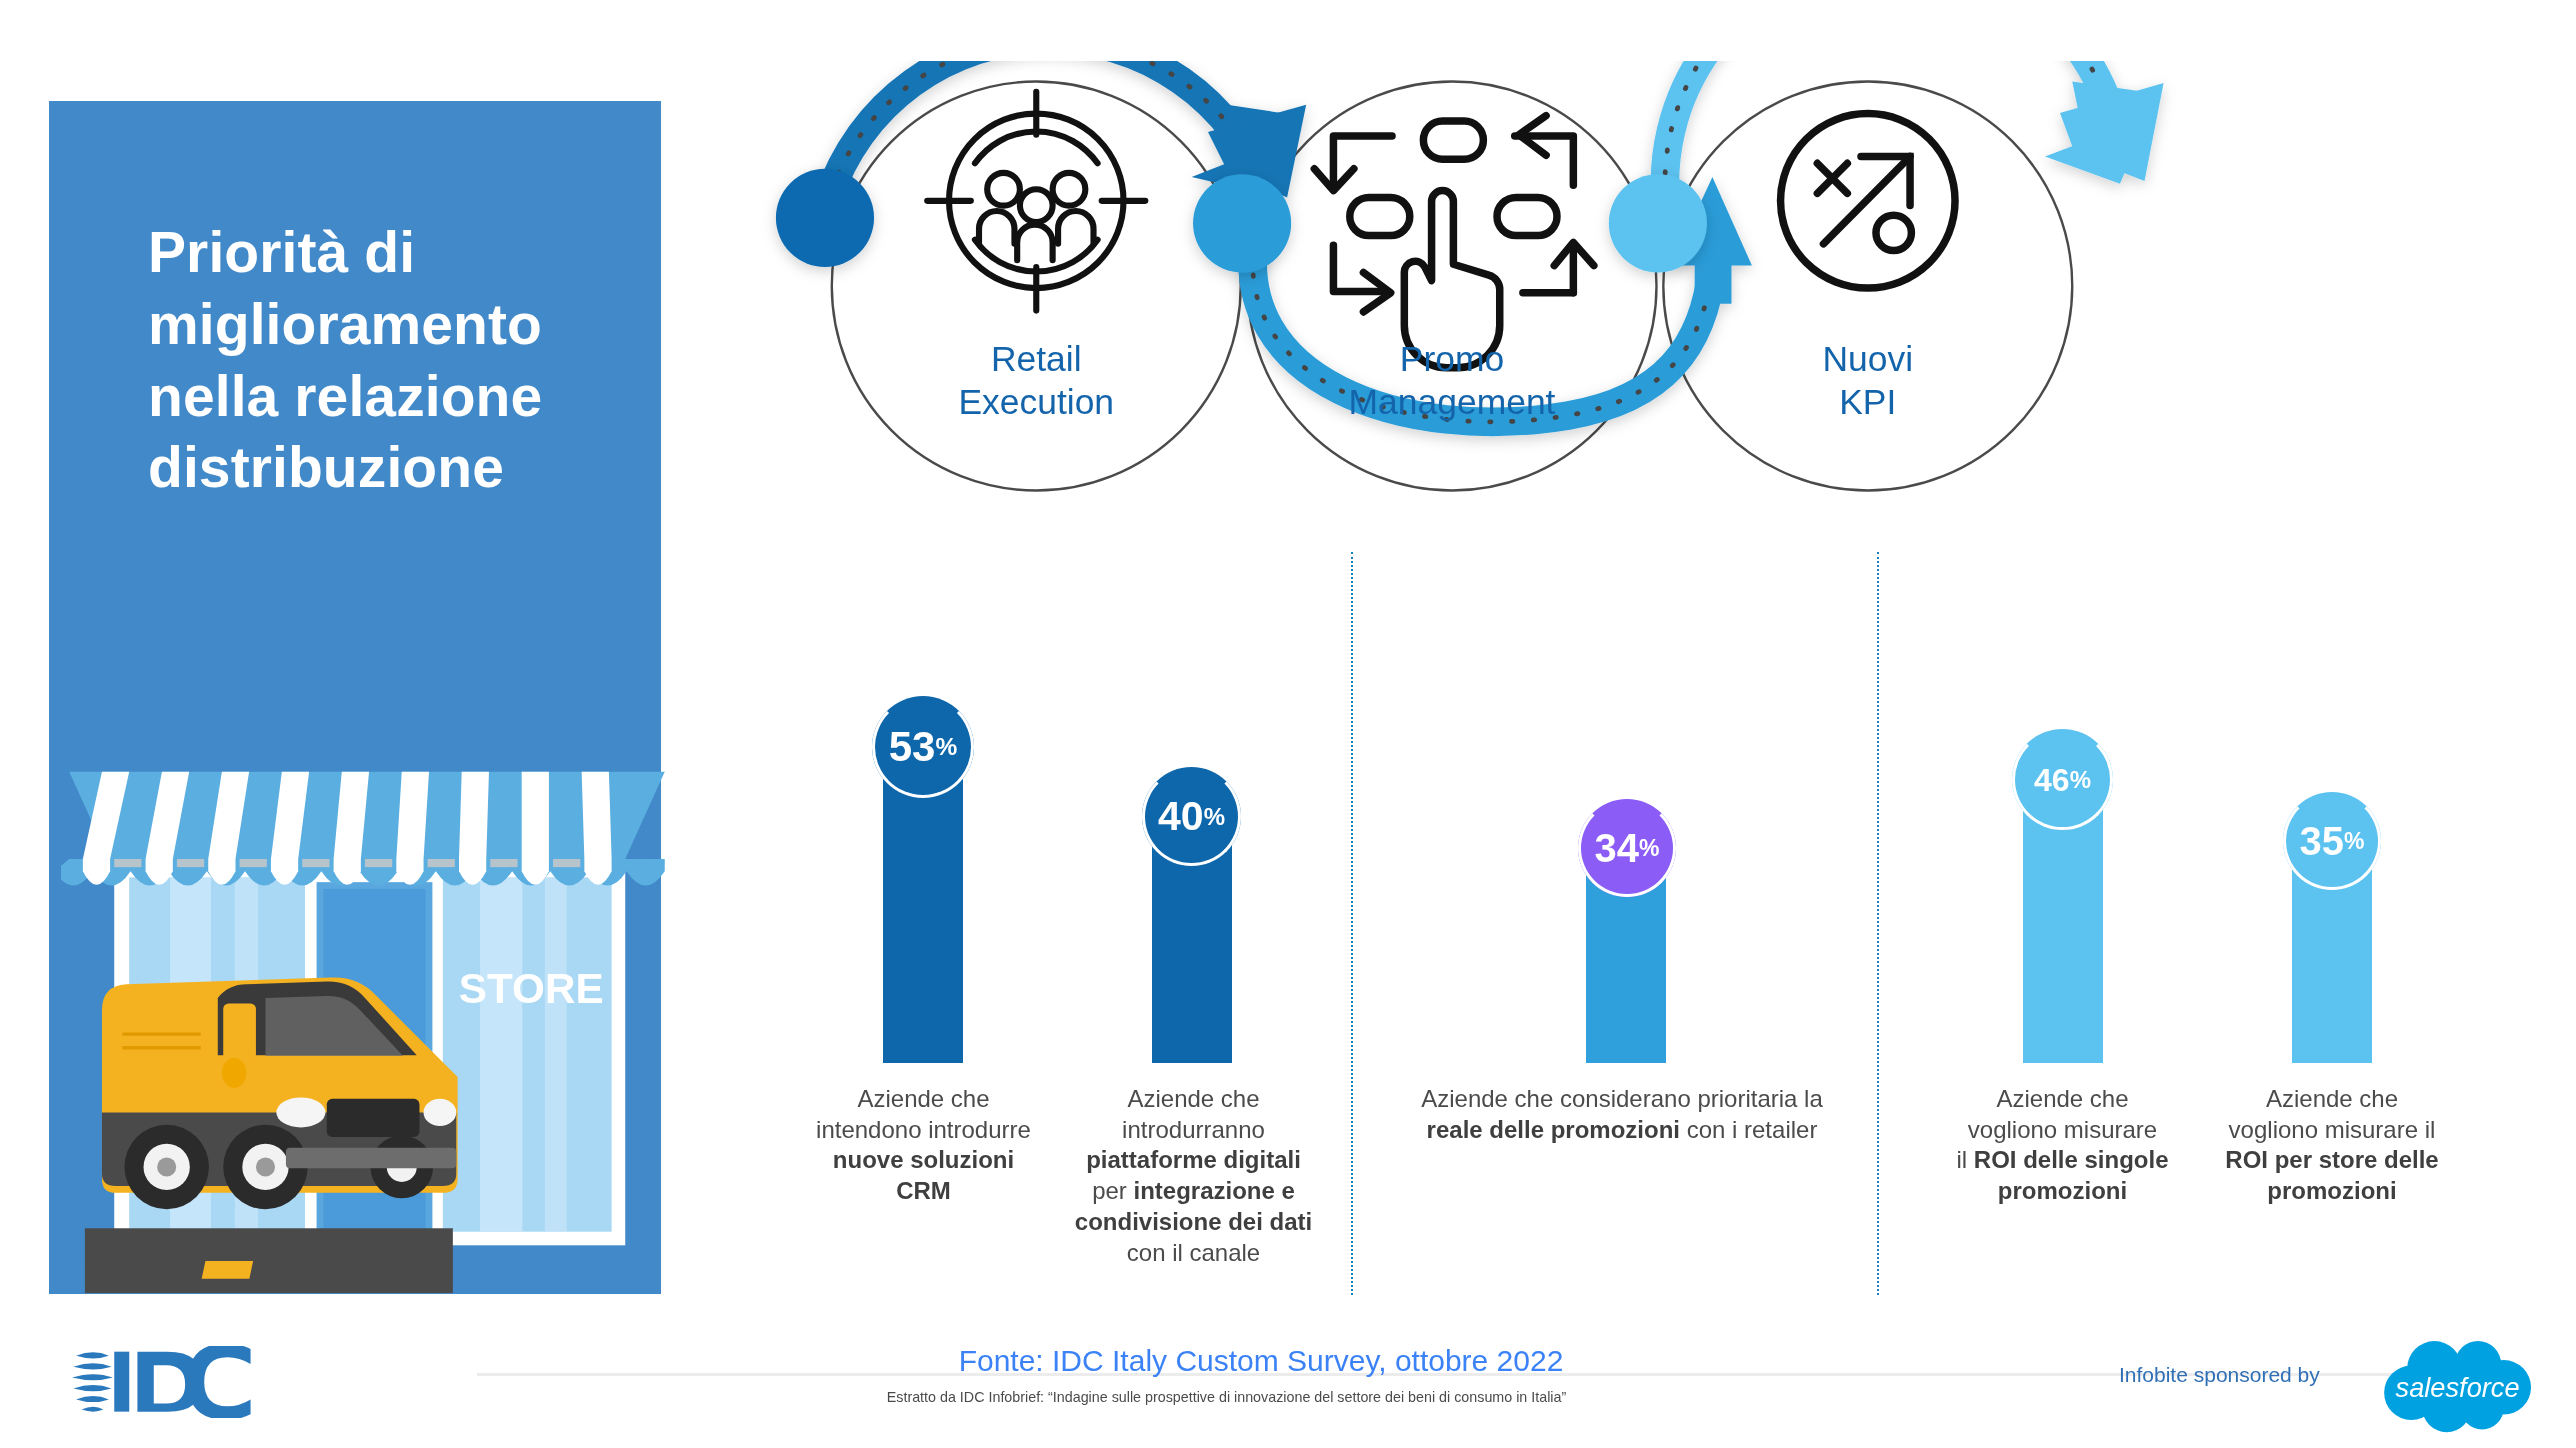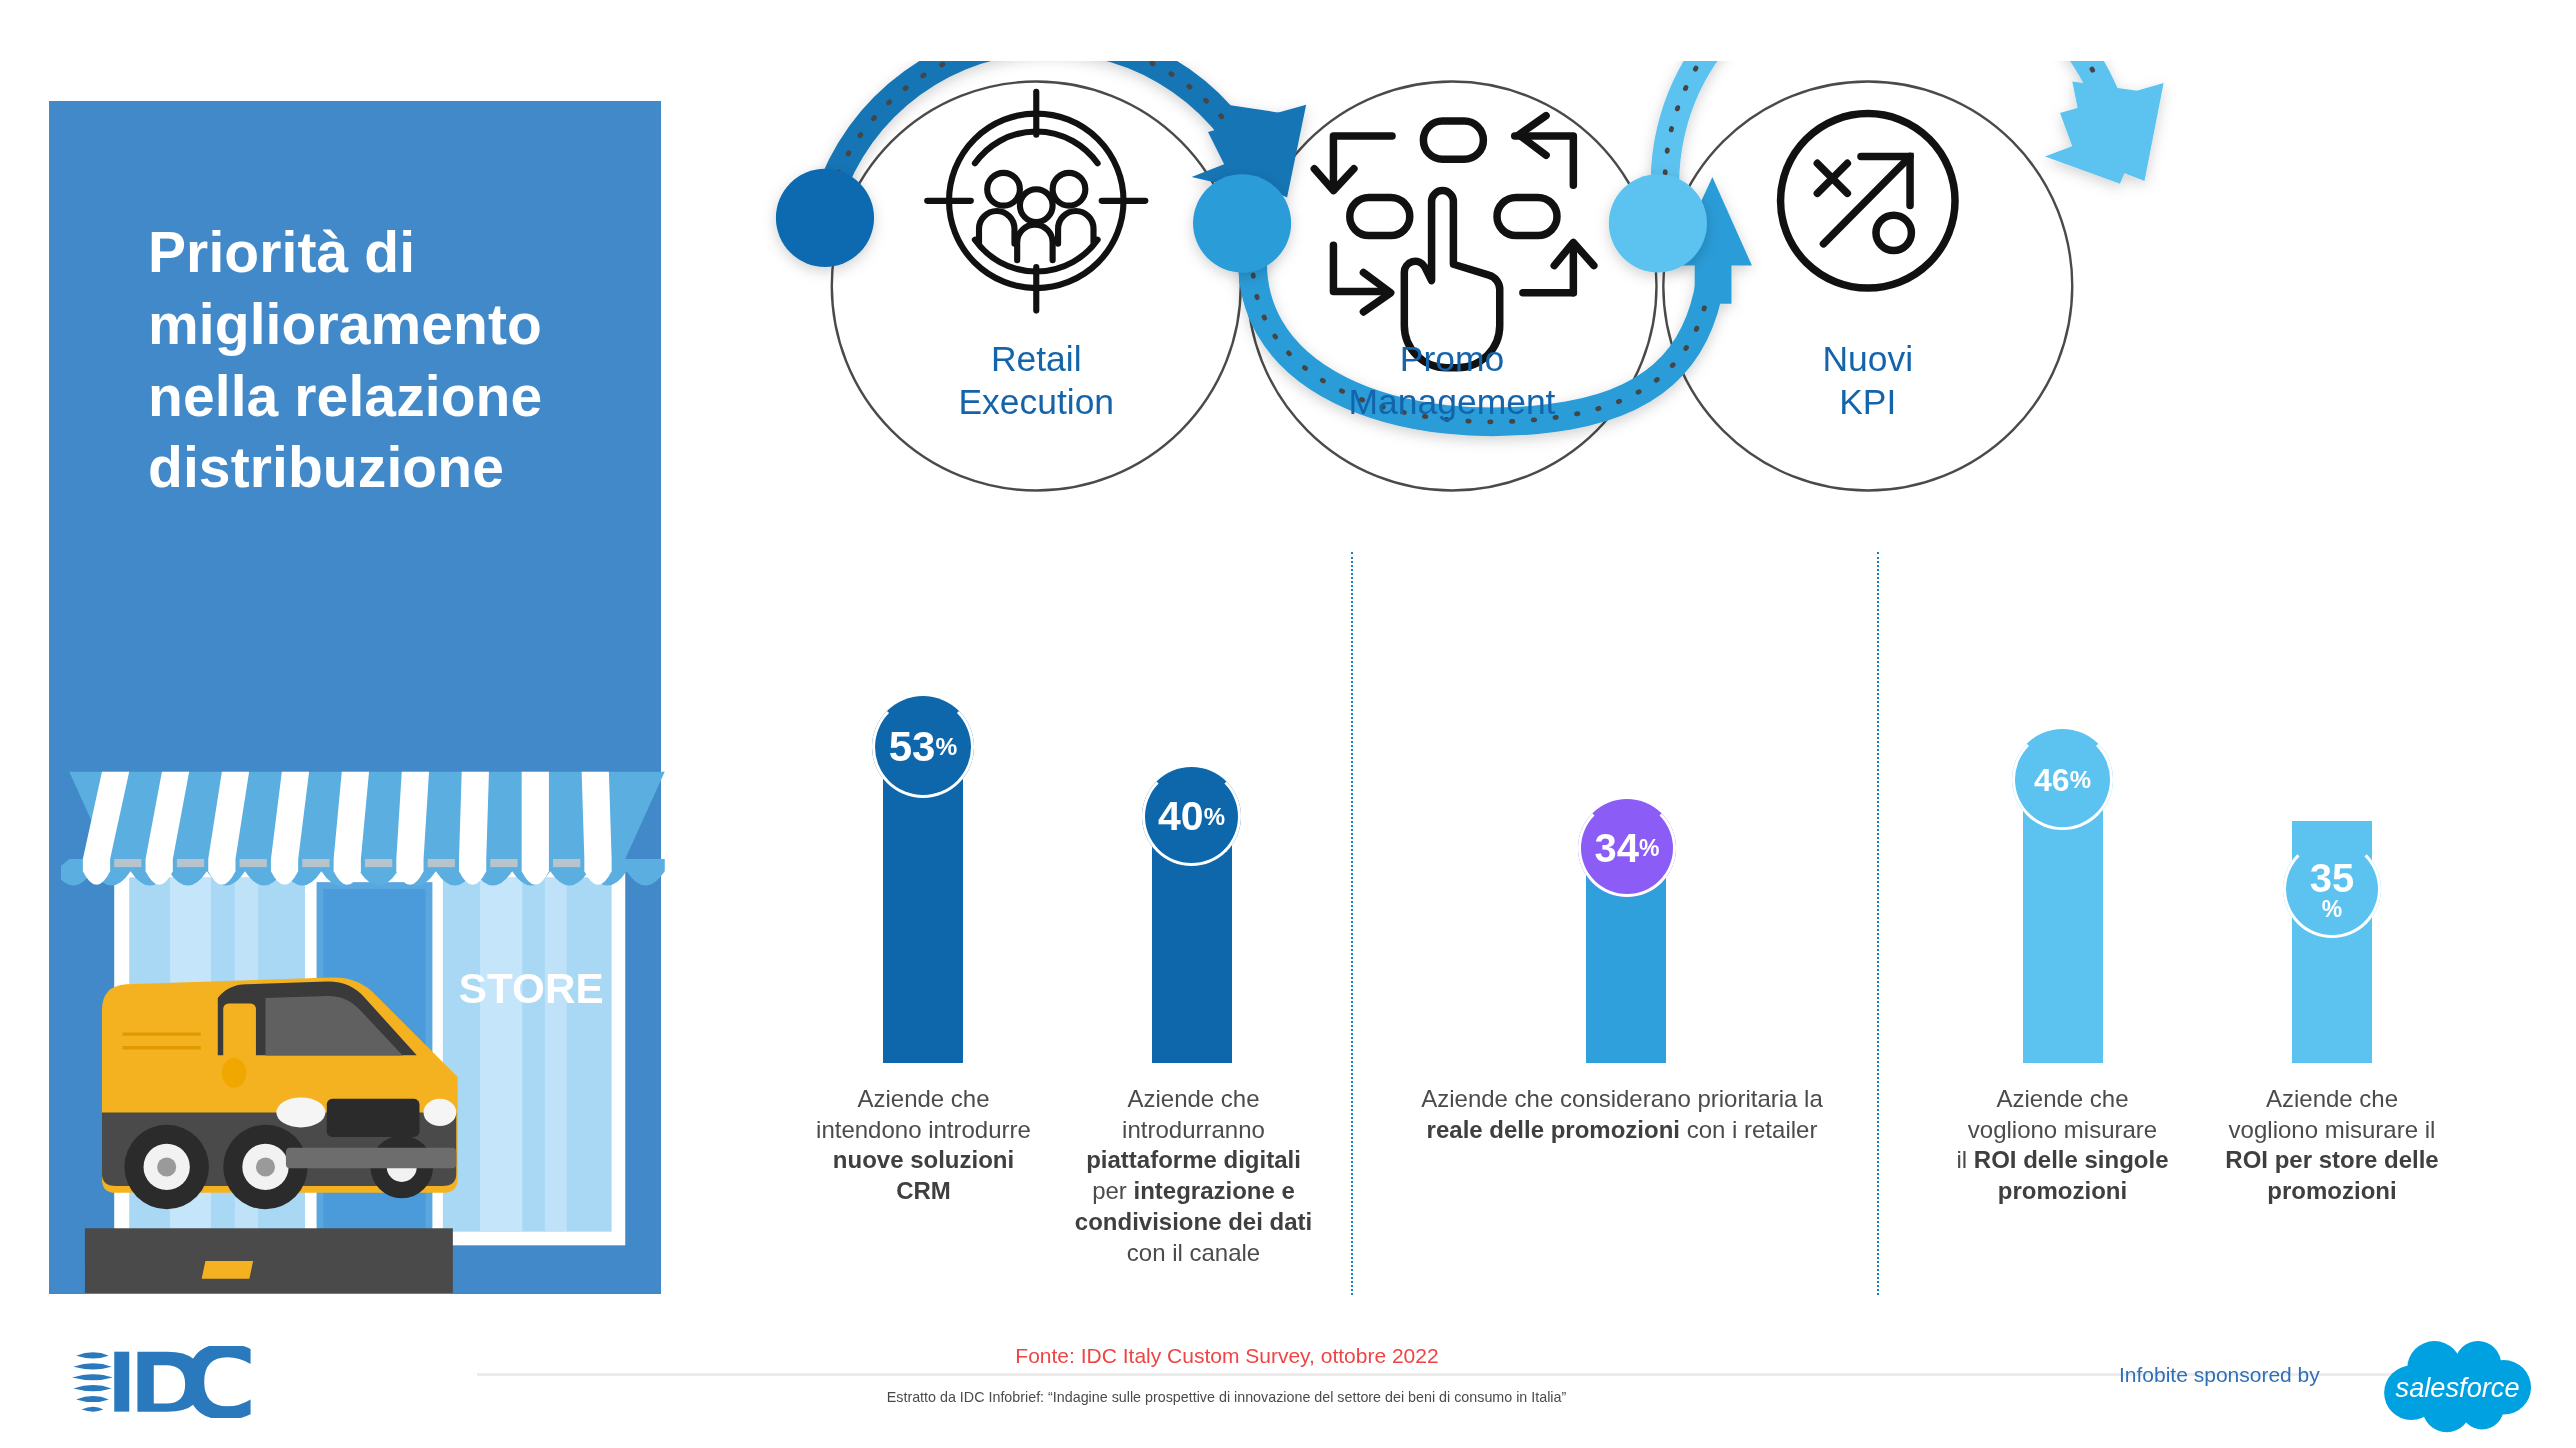--- a/index.html
+++ b/index.html
@@ -25,22 +25,22 @@
   .bubble .arc{position:absolute;inset:0;border-radius:50%;
      border:3.4px solid transparent;border-bottom-color:#fff;border-left-color:#fff;border-right-color:#fff;
      transform:rotate(0deg);pointer-events:none;}
   .cap{position:absolute;text-align:center;color:#4b4b4b;font-size:24px;line-height:1.28;}
   .cap b{font-weight:bold;color:#3f3f3f;}
 
   .vdiv{position:absolute;width:0;border-left:2.7px dotted #1a7fc1;}
 
   
   #footer-rule{position:absolute;left:477px;top:1373px;width:2031px;height:3.4px;background:#ececec;}
-  #source-line{position:absolute;left:750px;top:1344px;width:954px;text-align:center;
-      color:#ef4444;font-size:21px;}
+  #source-line{position:absolute;left:784px;top:1344px;width:954px;text-align:center;
+      color:#3b82f6;font-size:30px;}
   #extract-line{position:absolute;left:613px;top:1389px;width:1227px;text-align:center;
       color:#4b4b4b;font-size:14.3px;}
   #idc-logo{position:absolute;left:72px;top:1346px;width:184px;height:72px;}
   #sponsor{position:absolute;left:2119px;top:1363px;color:#2f6fb5;font-size:21px;}
   #sf-logo{position:absolute;left:2358px;top:1337px;width:191px;height:102px;}
 </style>
 </head>
 <body>
 
 <div class="stage">
@@ -298,21 +298,21 @@
     <div class="cap" style="left:1923px;top:1084px;width:279px;">
       <div>Aziende che</div>
       <div>vogliono misurare</div>
       <div><span>il </span><b>ROI delle singole</b></div>
       <div><b>promozioni</b></div>
     </div>
   </div>
 
   <div>
     <div class="bar" style="left:2292px;top:821px;width:80px;height:242px;background:#5cc2ef;"></div>
-    <div class="bubble" style="left:2283px;top:840px;width:98px;height:98px;background:#5cc2ef;flex-direction:column;">
+    <div class="bubble" style="left:2283px;top:792px;width:98px;height:98px;background:#5cc2ef;">
       <span class="arc"></span>
       <span class="num" style="font-size:40px;">35</span>
       <span class="pct" style="font-size:23px;">%</span>
     </div>
     <div class="cap" style="left:2189px;top:1084px;width:286px;">
       <div>Aziende che</div>
       <div>vogliono misurare il</div>
       <div><b>ROI per store delle</b></div>
       <div><b>promozioni</b></div>
     </div>

